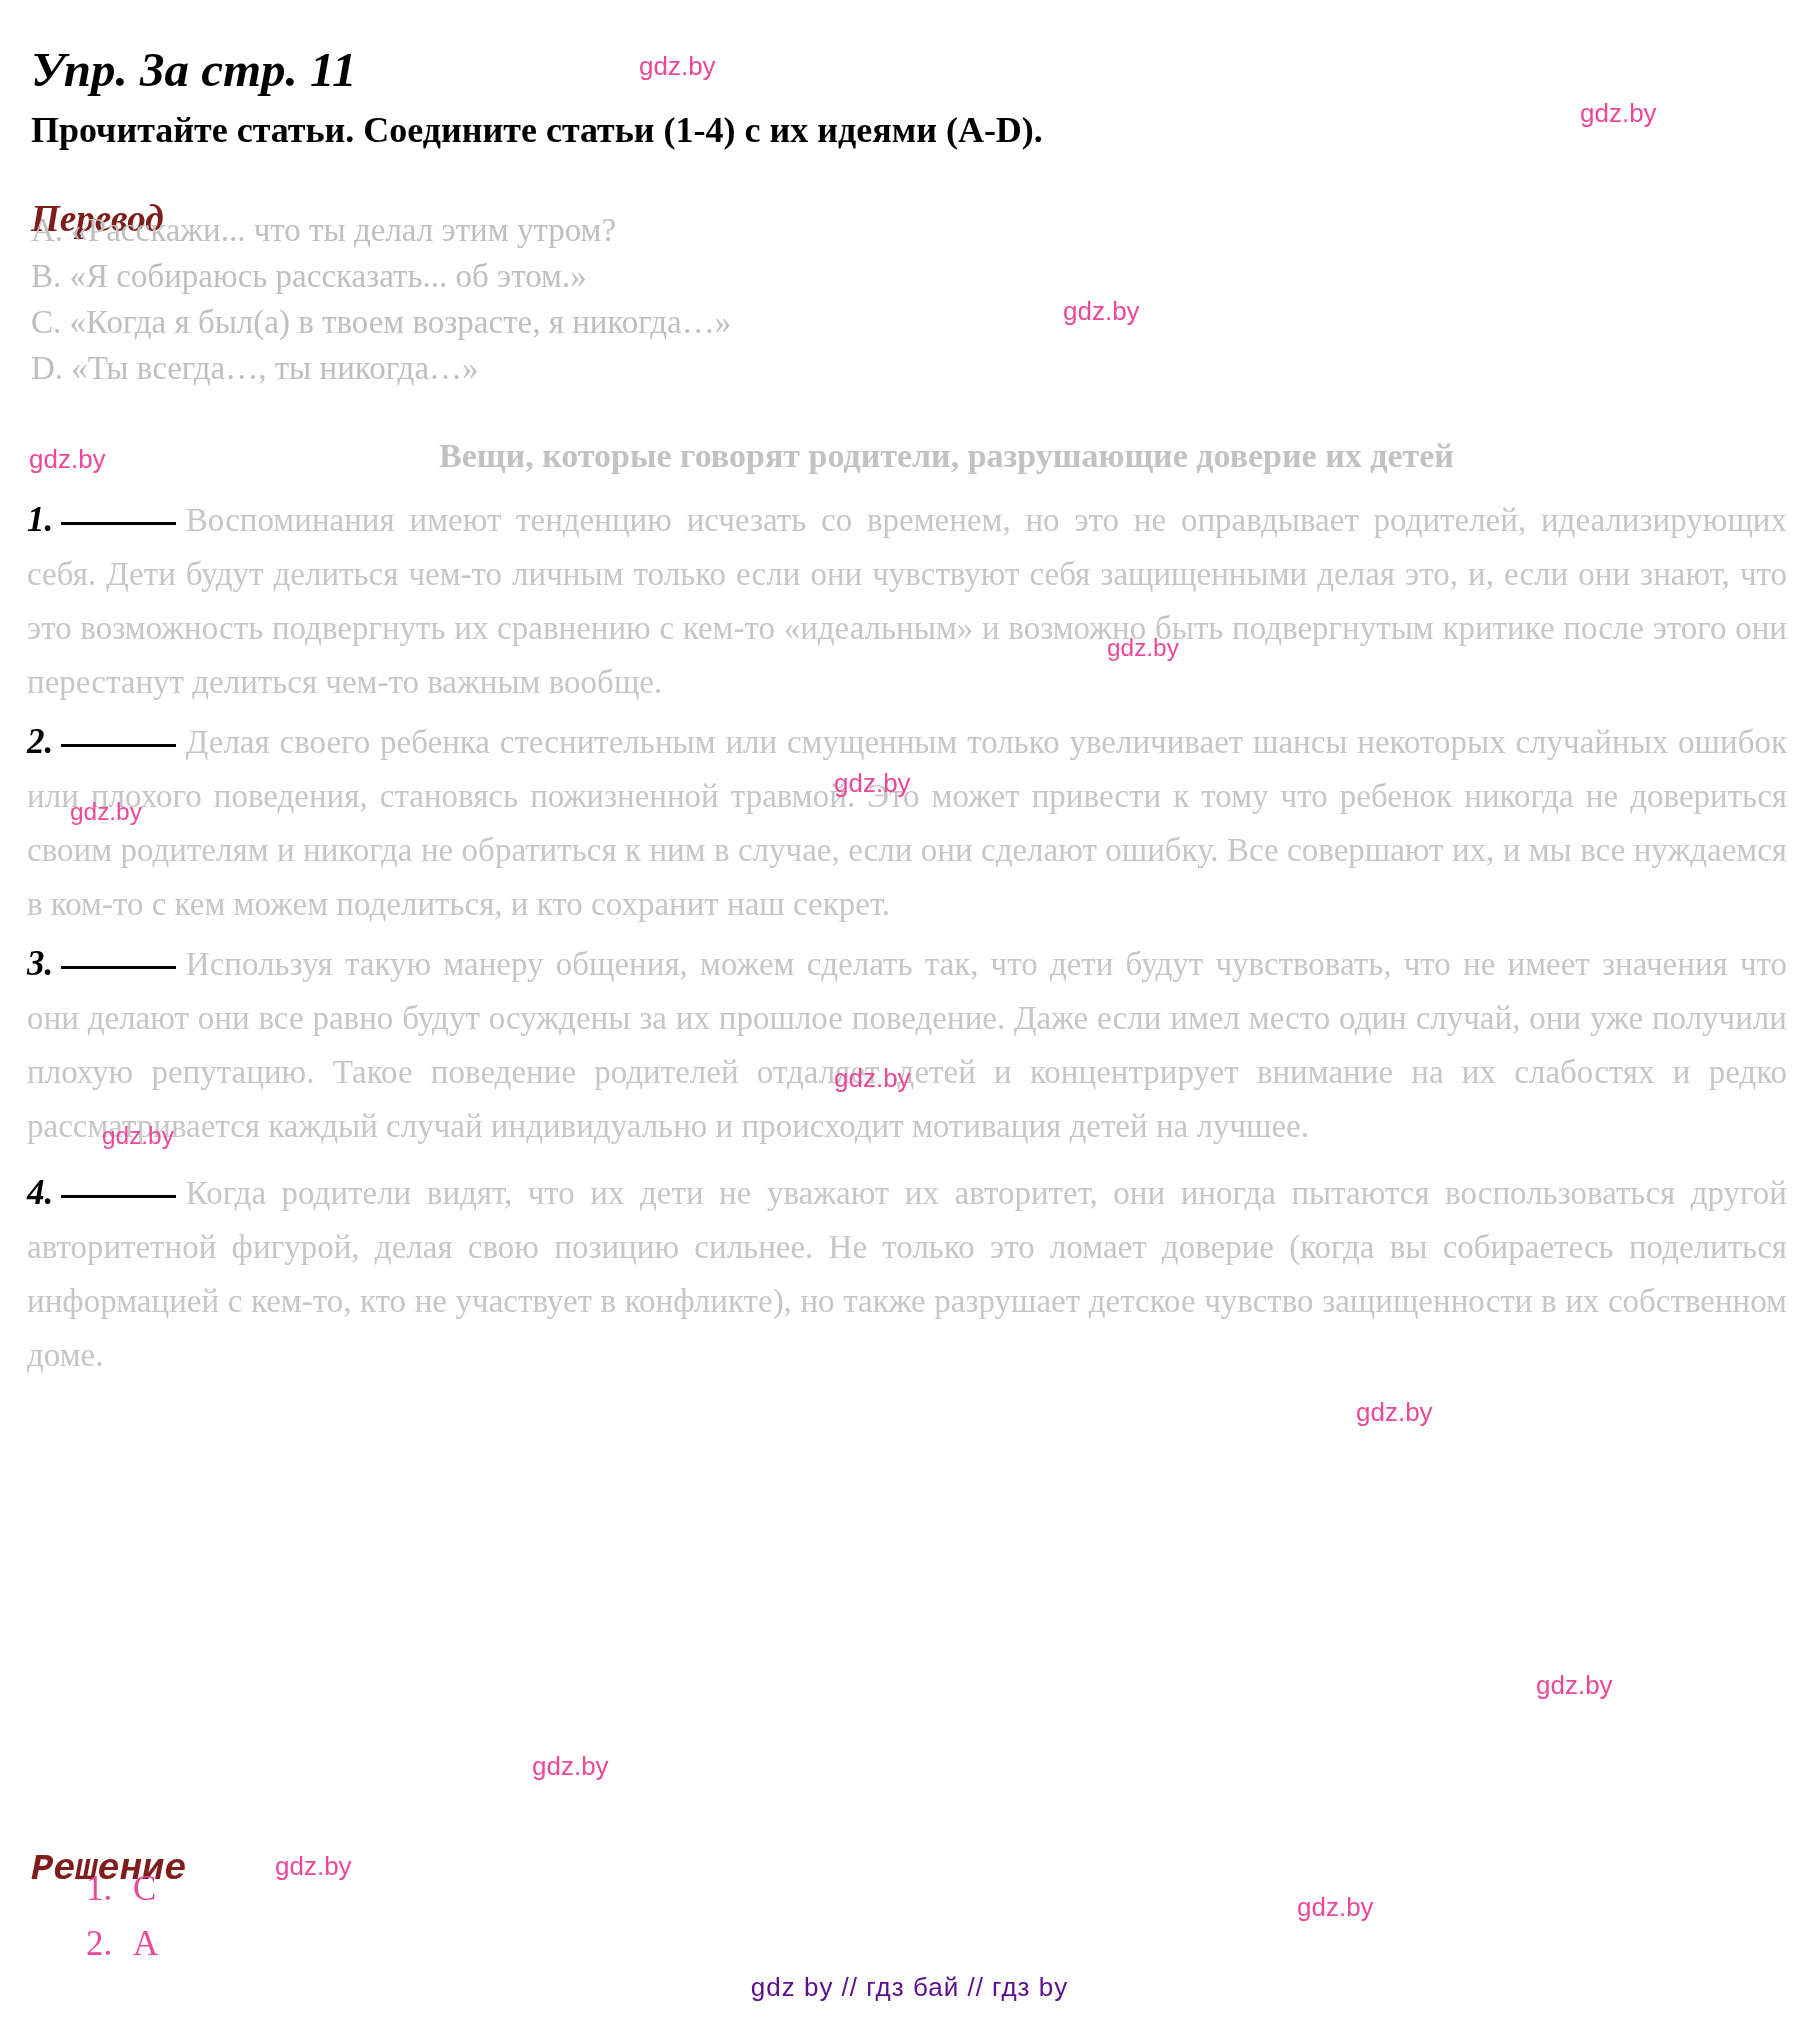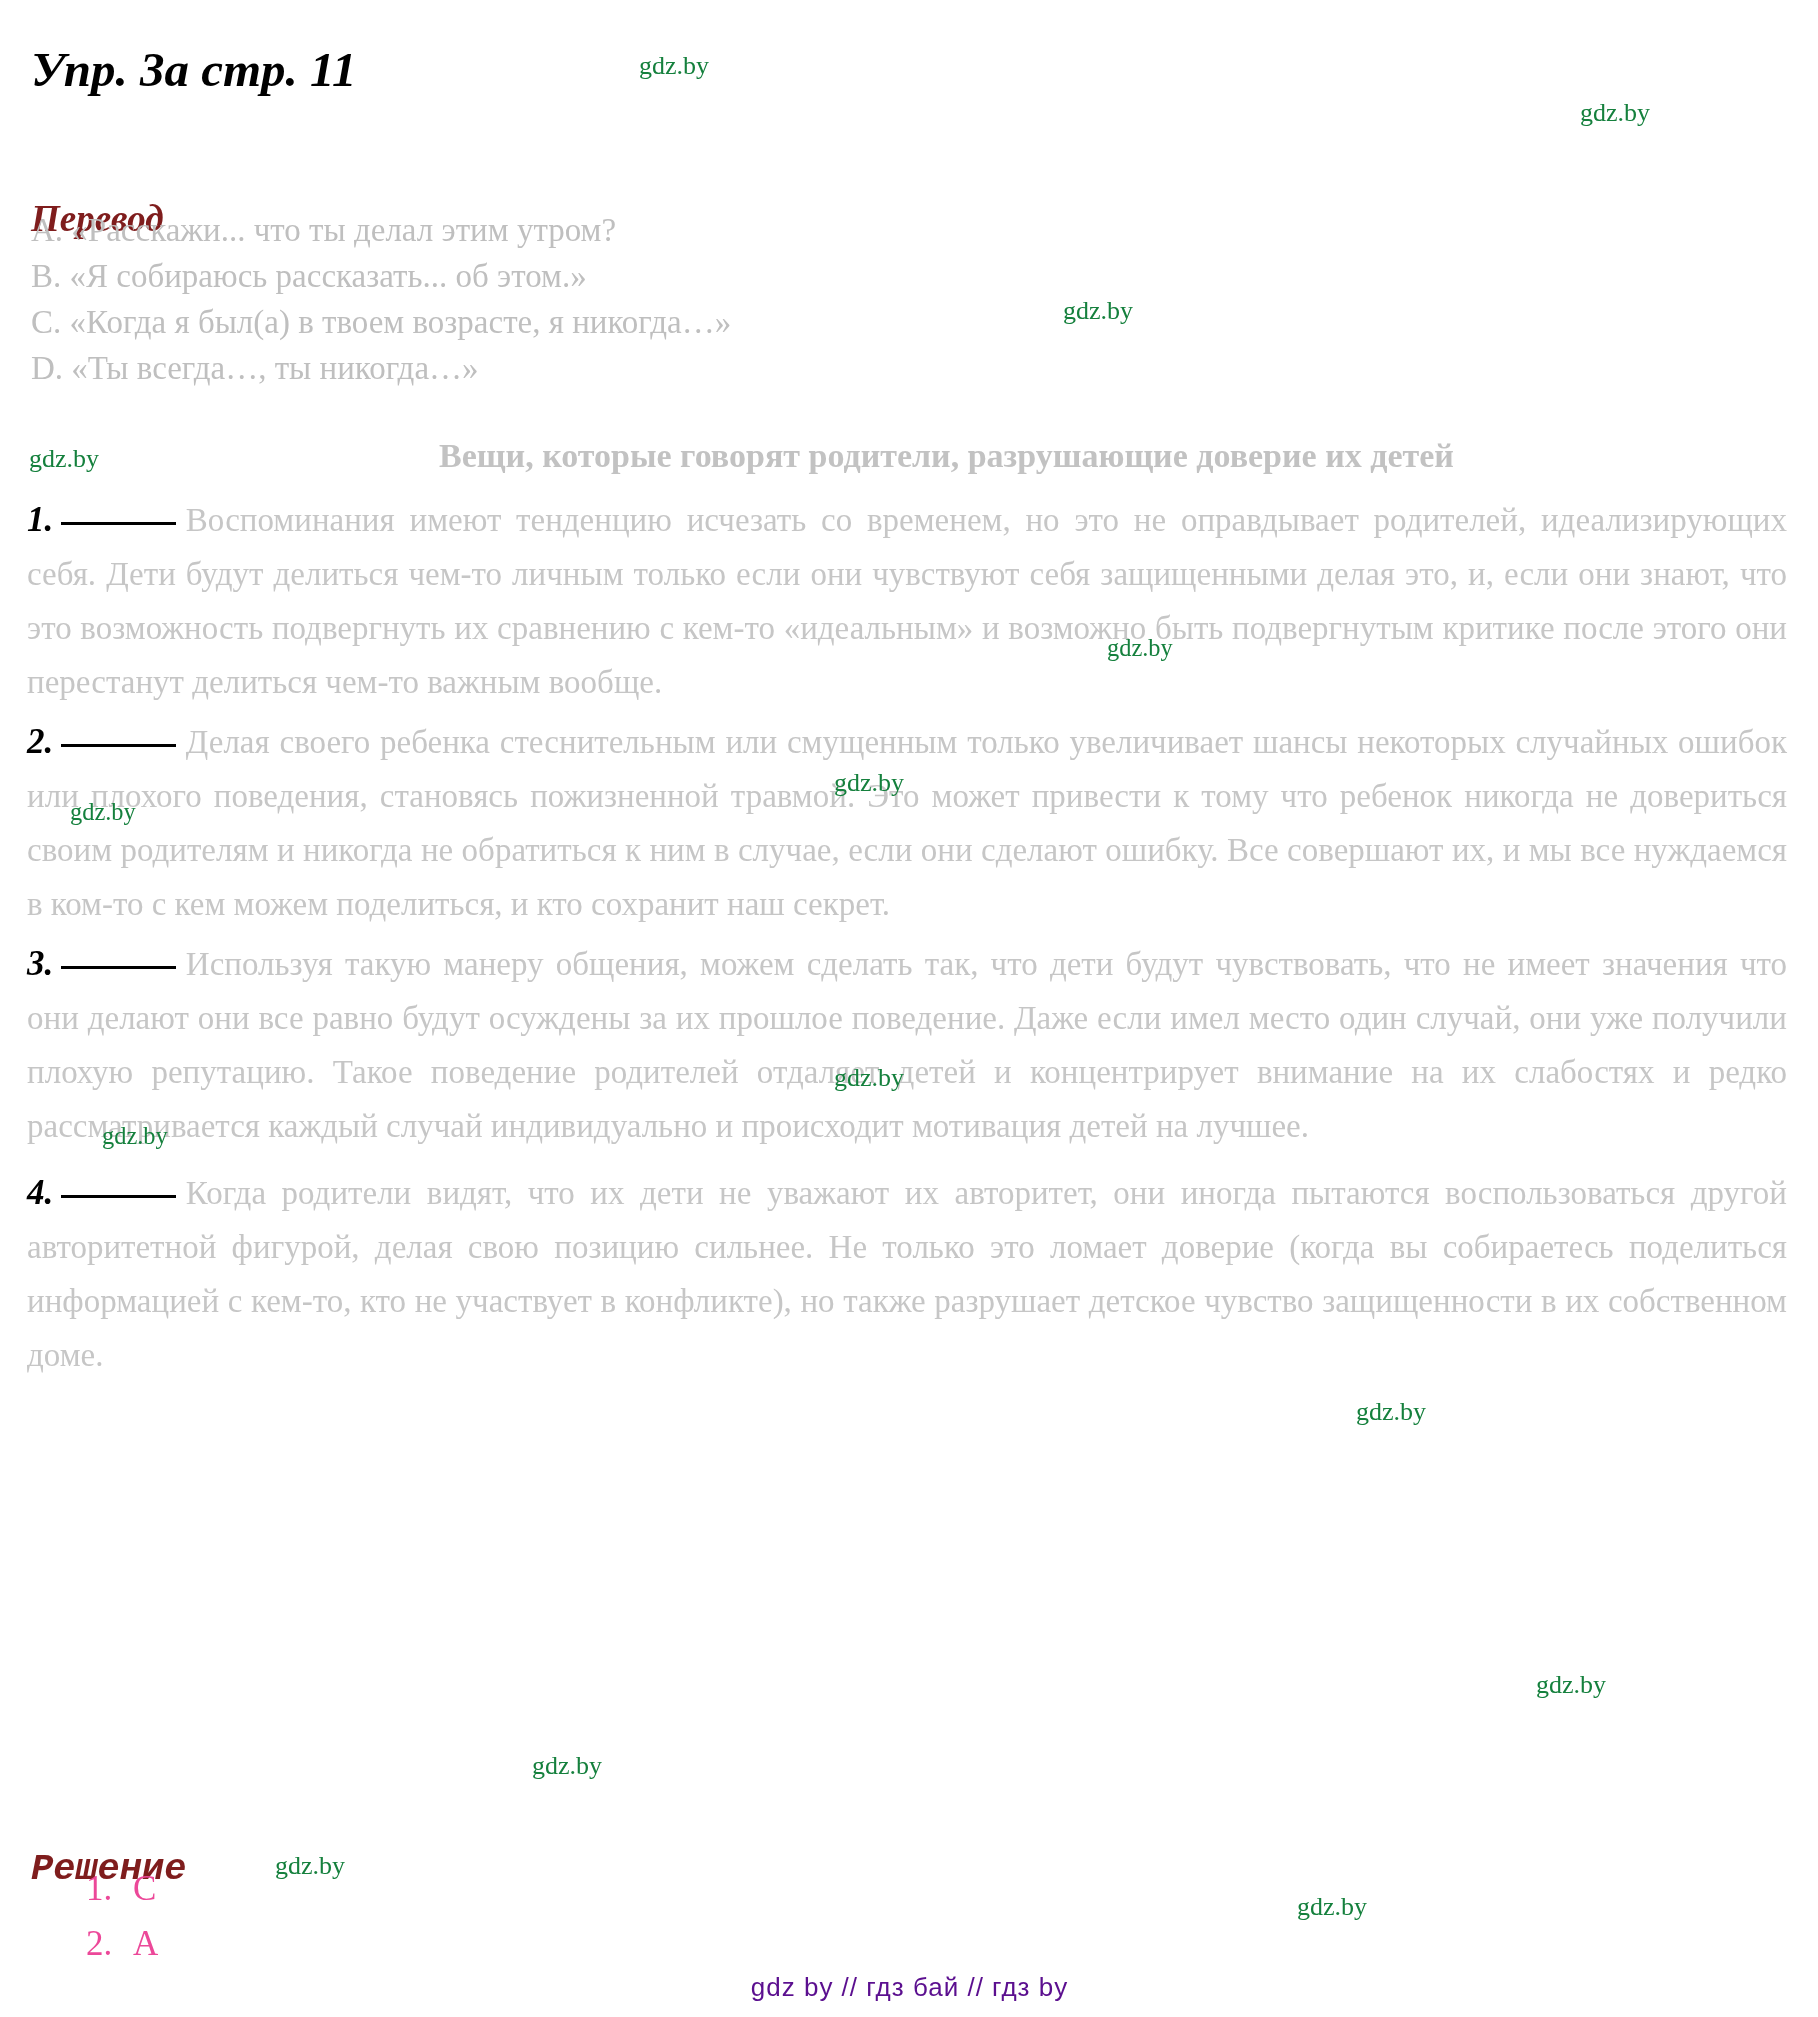--- a/index.html
+++ b/index.html
@@ -167,34 +167,35 @@
     text-align: center;
     font-family: "Liberation Sans", sans-serif;
     font-size: 26px;
     color: #5b0f8f;
     letter-spacing: 1px;
   }
 
   
   .wm {
     position: absolute;
-    font-family: Liberation Serif, serif;
-    color: #15803d;
+    font-family: Liberation Sans, sans-serif;
+    color: #ec4899;
     white-space: nowrap;
     pointer-events: none;
   }
 </style>
 </head>
 <body>
 
 <div class="page">
 
 
   <div class="ex-title">Упр. 3a стр. 11</div>
 
+  <div class="task-line">Прочитайте статьи. Соедините статьи (1-4) с их идеями (A-D).</div>
 
   <div class="section-label perevod-label">Перевод</div>
 
   <div class="options">
     <div class="option-line">A. «Расскажи... что ты делал этим утром?</div>
     <div class="option-line">B. «Я собираюсь рассказать... об этом.»</div>
     <div class="option-line">C. «Когда я был(а) в твоем возрасте, я никогда…»</div>
     <div class="option-line">D. «Ты всегда…, ты никогда…»</div>
   </div>
 

